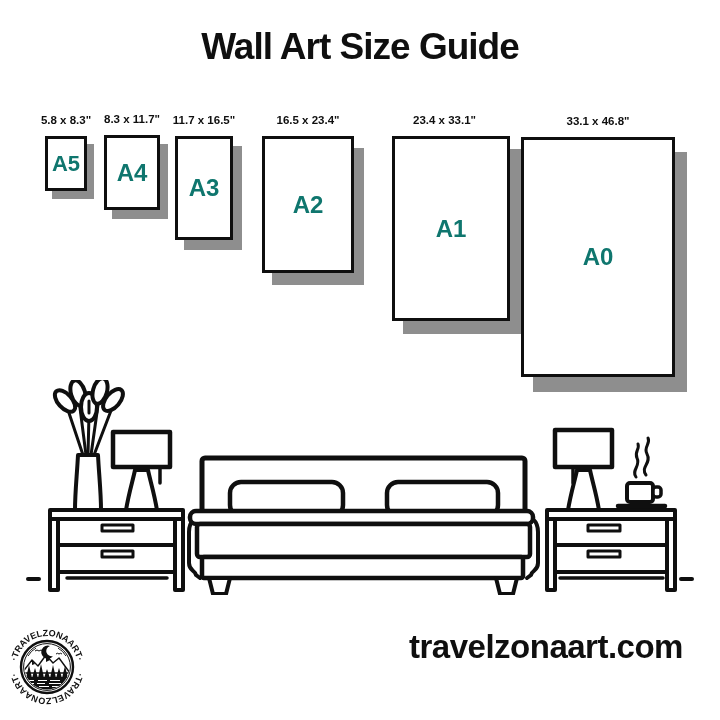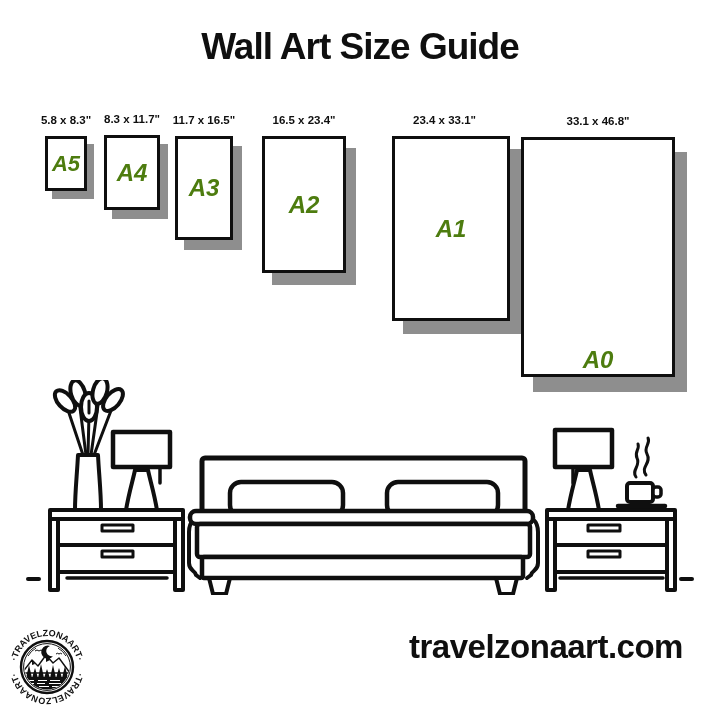--- a/index.html
+++ b/index.html
@@ -14,27 +14,27 @@
   }
   .size-item{position:absolute;}
   .dims{
     position:absolute;top:-22px;left:50%;transform:translateX(-50%);
     white-space:nowrap;font-size:11.5px;font-weight:bold;color:#0f0f0f;
   }
   .paper{
     background:#fff;border:3px solid #0f0f0f;box-sizing:border-box;
     display:flex;align-items:center;justify-content:center;
   }
-  .paper .letter{font-size:24px;font-weight:bold;color:#4d7c0f;font-style:italic;}
+  .paper .letter{font-size:24px;font-weight:bold;color:#0f766e;}
   .p-a5{left:45px;top:136px;} .p-a5 .paper{width:42px;height:55px;box-shadow:7px 8px 0 #8e8e8e;}
   .p-a4{left:104px;top:135px;} .p-a4 .paper{width:56px;height:75px;box-shadow:8px 9px 0 #8e8e8e;text-align:right;}
   .p-a3{left:175px;top:136px;} .p-a3 .paper{width:58px;height:104px;box-shadow:9px 10px 0 #8e8e8e;}
-  .p-a2{left:262px;top:136px;} .p-a2 .paper{width:84px;height:137px;box-shadow:10px 12px 0 #8e8e8e;}
+  .p-a2{left:262px;top:136px;} .p-a2 .paper{width:92px;height:137px;box-shadow:10px 12px 0 #8e8e8e;}
   .p-a1{left:379px;top:136px;} .p-a1 .paper{width:118px;height:185px;box-shadow:11px 13px 0 #8e8e8e;margin-left:13px;}
-  .p-a0{left:521px;top:137px;} .p-a0 .paper{width:154px;height:240px;box-shadow:12px 15px 0 #8e8e8e;align-items:flex-end;}
+  .p-a0{left:521px;top:137px;} .p-a0 .paper{width:154px;height:240px;box-shadow:12px 15px 0 #8e8e8e;}
   .p-a5 .paper .letter{font-size:22px;}
   .bedroom{position:absolute;left:25px;top:380px;}
   .logo{position:absolute;left:2px;top:620px;}
   .website{
     position:absolute;left:398px;top:628px;width:296px;text-align:center;
     font-size:33px;font-weight:bold;letter-spacing:-0.5px;color:#0f0f0f;
   }
   svg{display:block;}
 </style>
 </head>

